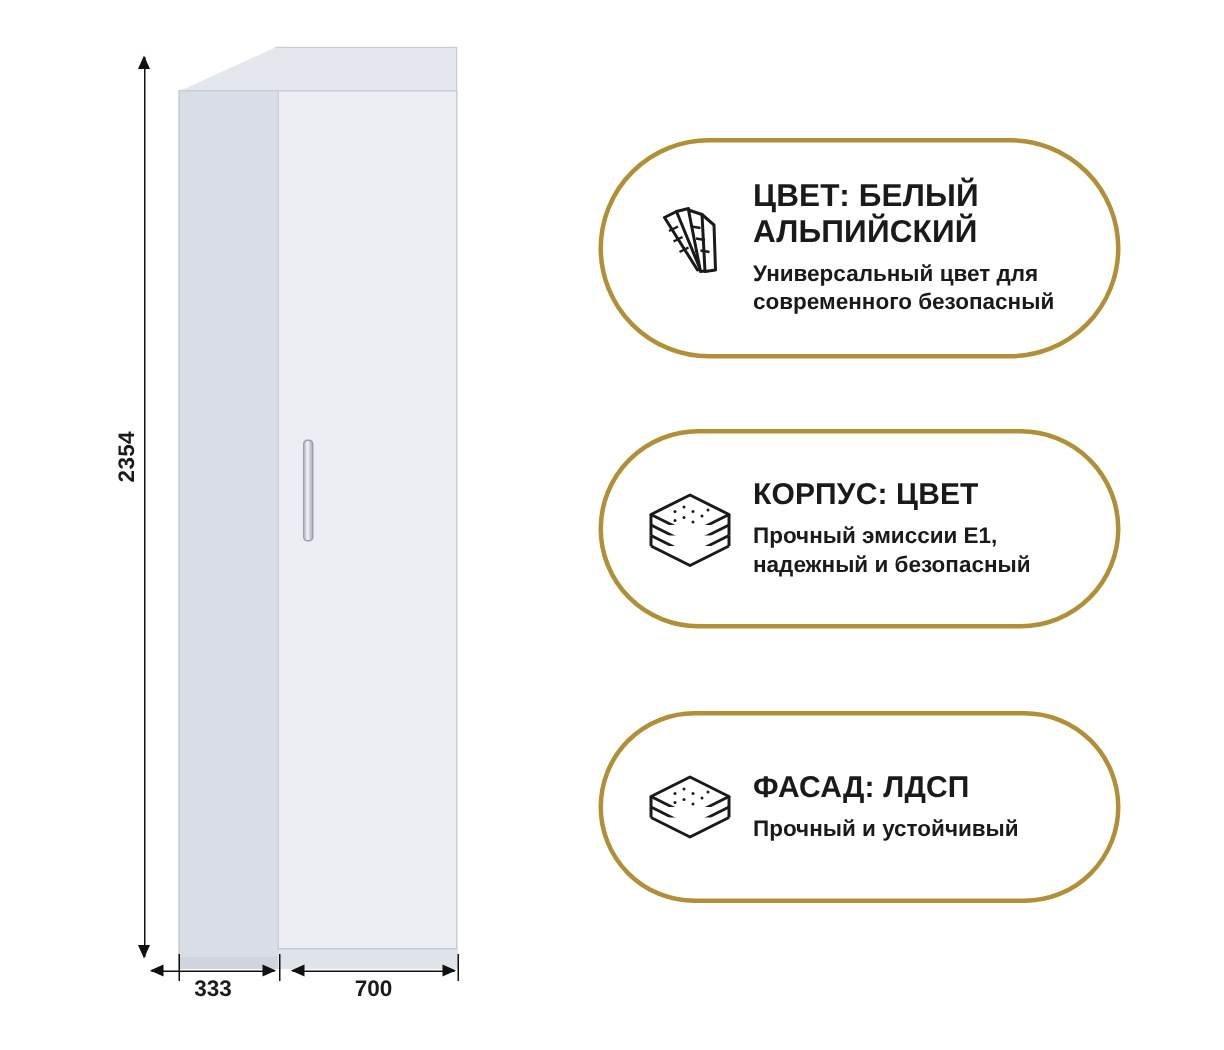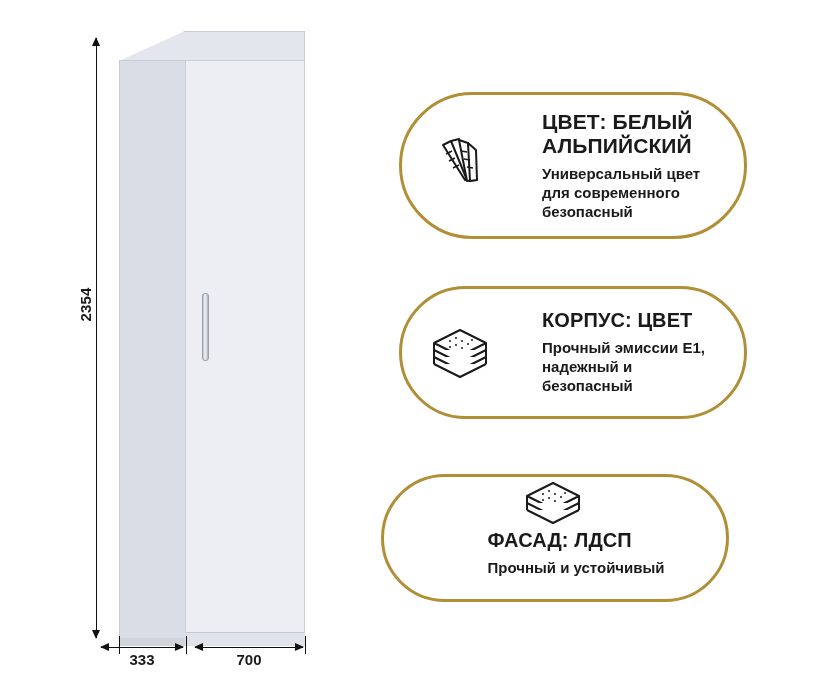--- a/index.html
+++ b/index.html
@@ -192,33 +192,32 @@
     border: 3px solid #b08f36;
     border-radius: 80px;
     background: #ffffff;
     display: flex;
     align-items: center;
     box-sizing: border-box;
     padding: 0 26px 0 22px;
   }
   #card-color  { left: 399px; top: 92px;  width: 348px; height: 147px; }
   #card-body   { left: 399px; top: 286px; width: 348px; height: 133px; }
-  #card-facade { left: 381px; top: 474px; width: 348px; height: 128px; flex-direction: column; }
+  #card-facade { left: 399px; top: 474px; width: 348px; height: 128px; }
 
   .card-icon {
     flex: 0 0 auto;
     width: 72px;
     display: flex;
     align-items: center;
     justify-content: center;
   }
   .card-text {
     flex: 1 1 auto;
     padding-left: 6px;
-    margin-left: 40px;
   }
   .card-title {
     font-size: 20px;
     font-weight: bold;
     line-height: 1.14;
     letter-spacing: .1px;
     margin-bottom: 6px;
   }
   .card-desc {
     font-size: 15px;

